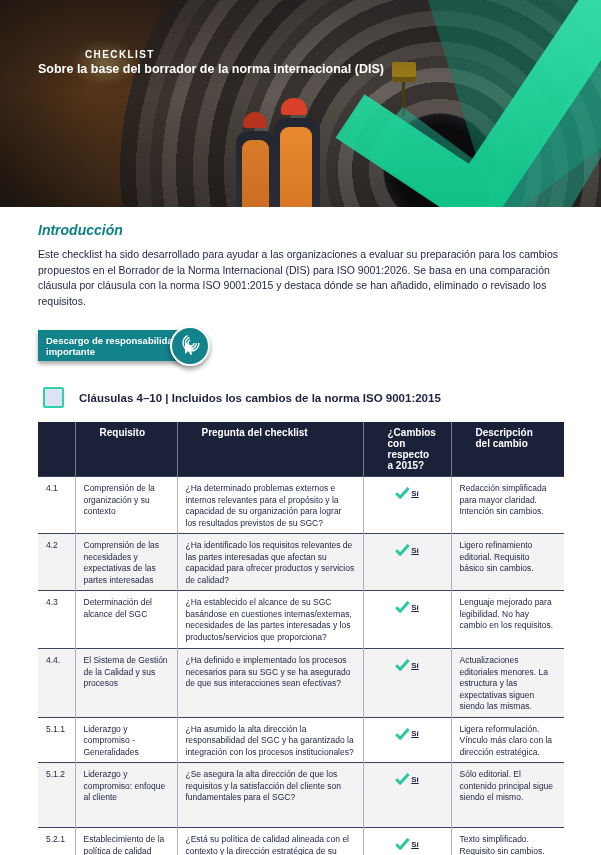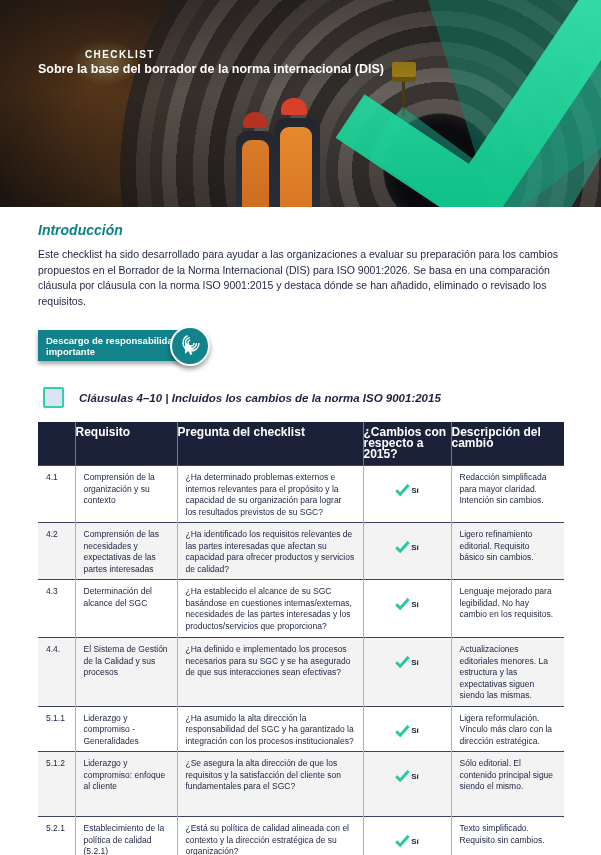--- a/index.html
+++ b/index.html
@@ -43,37 +43,37 @@
   
   .content{padding:0 37px 0 38px;}
   .intro-h{margin-top:15px;font-size:14px;font-weight:bold;color:#0e8187;font-style:italic;}
   .intro-p{margin-top:9px;font-size:10.5px;line-height:15.5px;color:#1c2240;width:528px;}
   .disclaimer{position:relative;margin-top:17px;width:230px;height:40px;cursor:pointer;}
   .disc-bar{position:absolute;left:0;top:4px;width:152px;height:31px;background:#12838a;border-radius:0 8px 8px 0;
     box-shadow:0 3px 4px rgba(0,0,0,.35);display:flex;flex-direction:column;justify-content:center;padding-left:8px;}
   .disc-bar span{color:#fff;font-size:9.5px;font-weight:bold;line-height:11px;}
   .disc-circle{position:absolute;left:132px;top:0;width:40px;height:40px;border-radius:50%;background:#12838a;
     border:2.5px solid #ffffff;box-sizing:border-box;box-shadow:0 3px 5px rgba(0,0,0,.4);display:flex;align-items:center;justify-content:center;}
-  .section-row{margin-top:21px;display:flex;align-items:center;font-style:italic;}
+  .section-row{margin-top:21px;display:flex;align-items:center;}
   .checkbox{width:17px;height:17px;background:#dde2f6;border:2px solid #2bd3a8;border-radius:2px;margin-left:5px;box-sizing:content-box;}
   .section-title{margin:0 0 0 15px;font-size:11.5px;font-weight:bold;color:#1c2240;}
   
   table.gap{margin-top:14px;border-collapse:collapse;table-layout:fixed;width:526px;border-bottom:3px solid #1b2139;}
   col.c0{width:37px;} col.c1{width:102px;} col.c2{width:186px;} col.c3{width:88px;} col.c4{width:113px;}
-  thead th{background:#1b2139;color:#ffffff;font-size:12px;font-weight:bold;text-align:left;
-    padding:5px 0;vertical-align:top;line-height:11px;height:16px;margin-left:44px;}
+  thead th{background:#1b2139;color:#ffffff;font-size:10px;font-weight:bold;text-align:left;
+    padding:5px 24px;vertical-align:top;line-height:11px;height:16px;margin-left:44px;}
   thead th + th{border-left:1px solid rgba(255,255,255,.4);}
   tbody td{font-size:8.5px;line-height:11.5px;color:#1c2240;vertical-align:top;padding:6px 8px 4px 8px;}
   tbody td + td{border-left:1px solid #aab1c0;}
   tbody tr{border-top:1px solid #3a4161;}
   tbody tr:nth-child(even){background:#f3f3f4;}
   tr.r0{height:48px;} tr.r1{height:51px;} tr.r2{height:58px;} tr.r3{height:62px;}
   tr.r4{height:43px;} tr.r5{height:65px;} tr.r6{height:60px;}
   td.c-chk{text-align:center;}
-  .chk-wrap{display:inline-flex;align-items:flex-end;margin-top:12px;}
+  .chk-wrap{display:inline-flex;align-items:flex-end;margin-top:4px;text-decoration:underline;}
   .si{font-size:8px;font-weight:bold;color:#1c2240;margin-left:1px;}
 </style>
 </head>
 <body>
 
 <div class="page">
 
   <header class="hero">
     <div class="ph-base"></div>
     <div class="ph-glow g1"></div>

